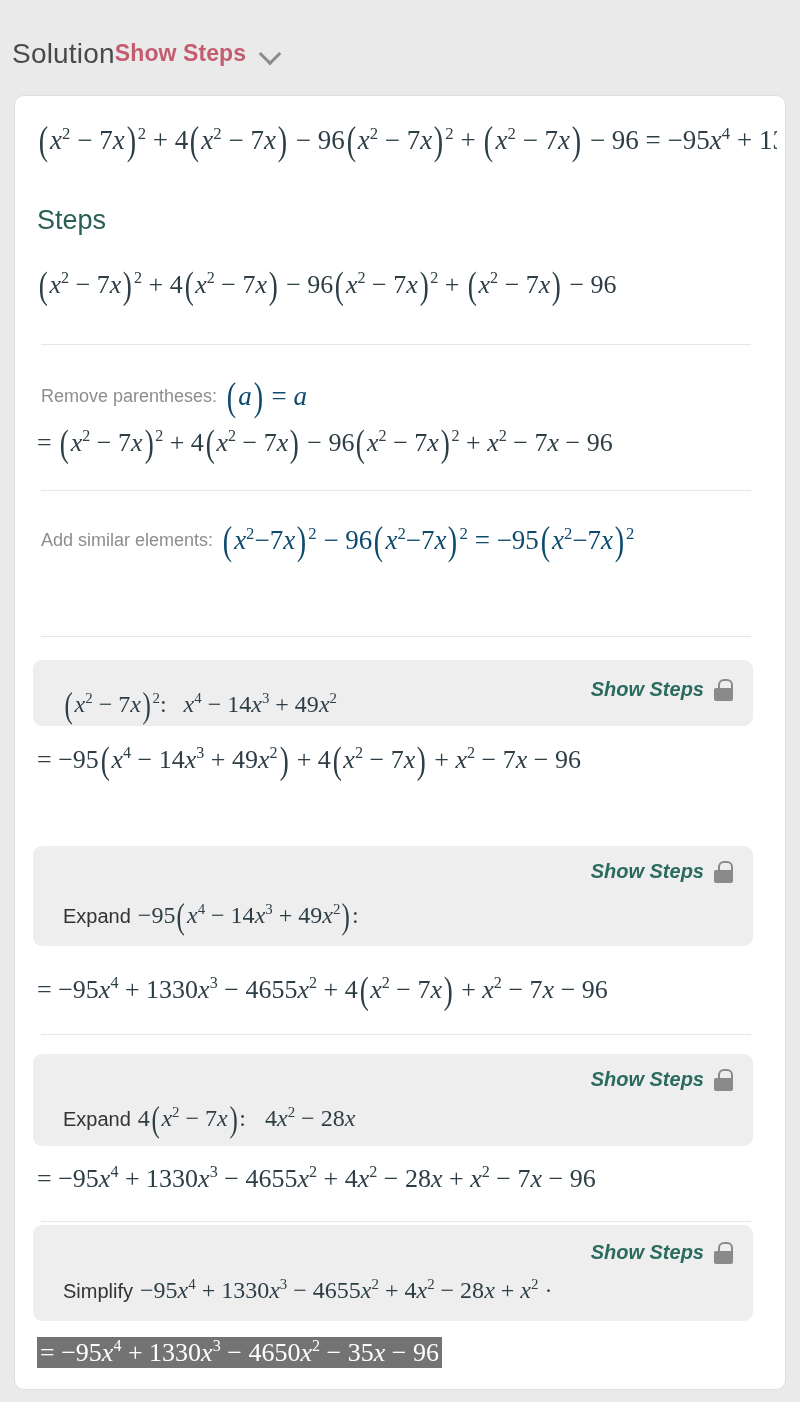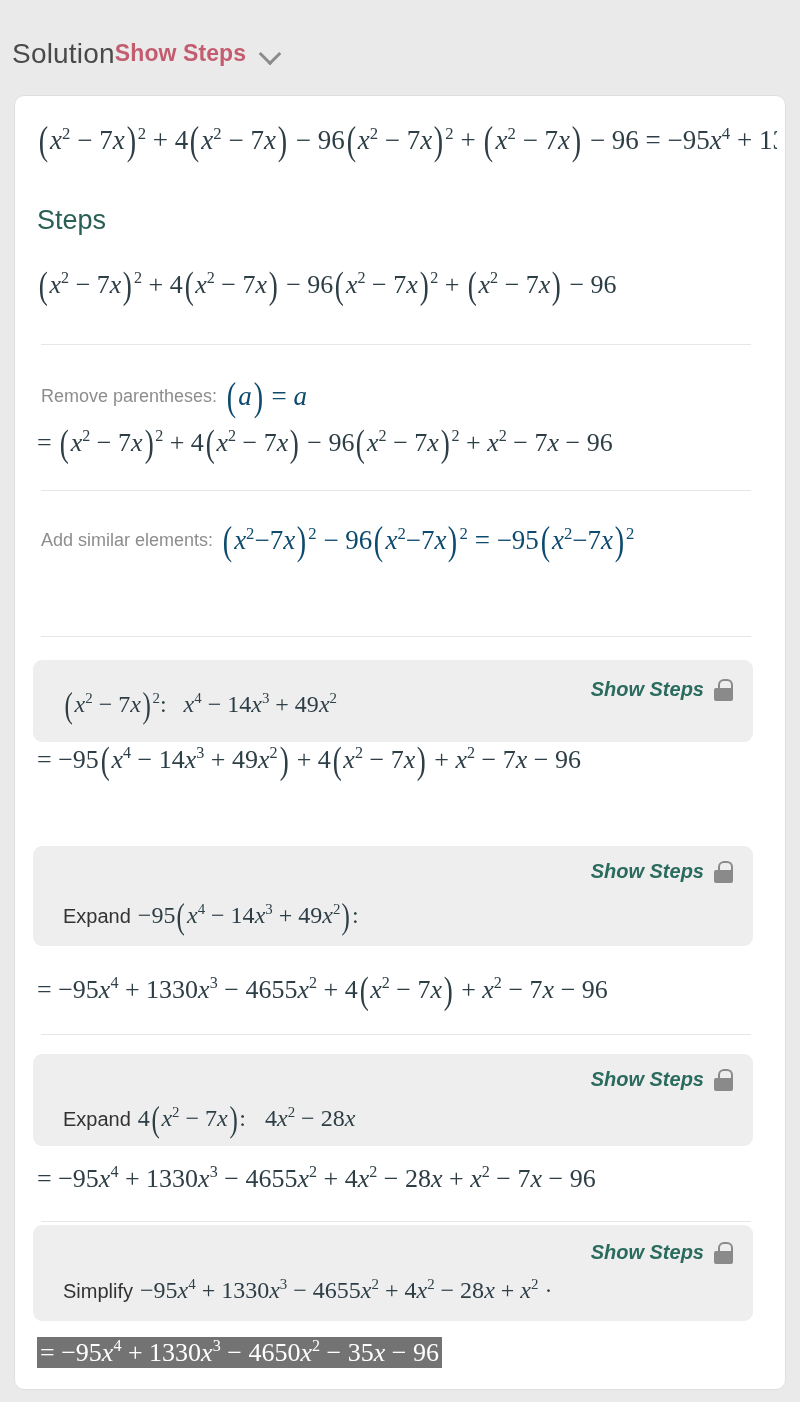--- a/index.html
+++ b/index.html
@@ -258,21 +258,21 @@
     <span>Add similar elements:</span>
     <span class="math">
       <span class="paren">(</span><i>x</i><sup>2</sup>−7<i>x</i><span class="paren">)</span><sup>2</sup>
       − 96<span class="paren">(</span><i>x</i><sup>2</sup>−7<i>x</i><span class="paren">)</span><sup>2</sup>
       = −95<span class="paren">(</span><i>x</i><sup>2</sup>−7<i>x</i><span class="paren">)</span><sup>2</sup>
     </span>
   </div>
 
   <div class="divider" style="top:540px"></div>
 
-  <div class="gbox" style="top:564px; height:82px">
+  <div class="gbox" style="top:564px; height:66px">
     <div class="gbox-label" style="top:26px">
       <span class="math">
         <span class="paren">(</span><i>x</i><sup>2</sup> − 7<i>x</i><span class="paren">)</span><sup>2</sup>:
       </span>
       <span class="math" style="padding-left:10px">
         <i>x</i><sup>4</sup> − 14<i>x</i><sup>3</sup> + 49<i>x</i><sup>2</sup>
       </span>
     </div>
     <div class="lock-row" style="top:18px">
       <span class="show-steps-lk">Show Steps</span>

